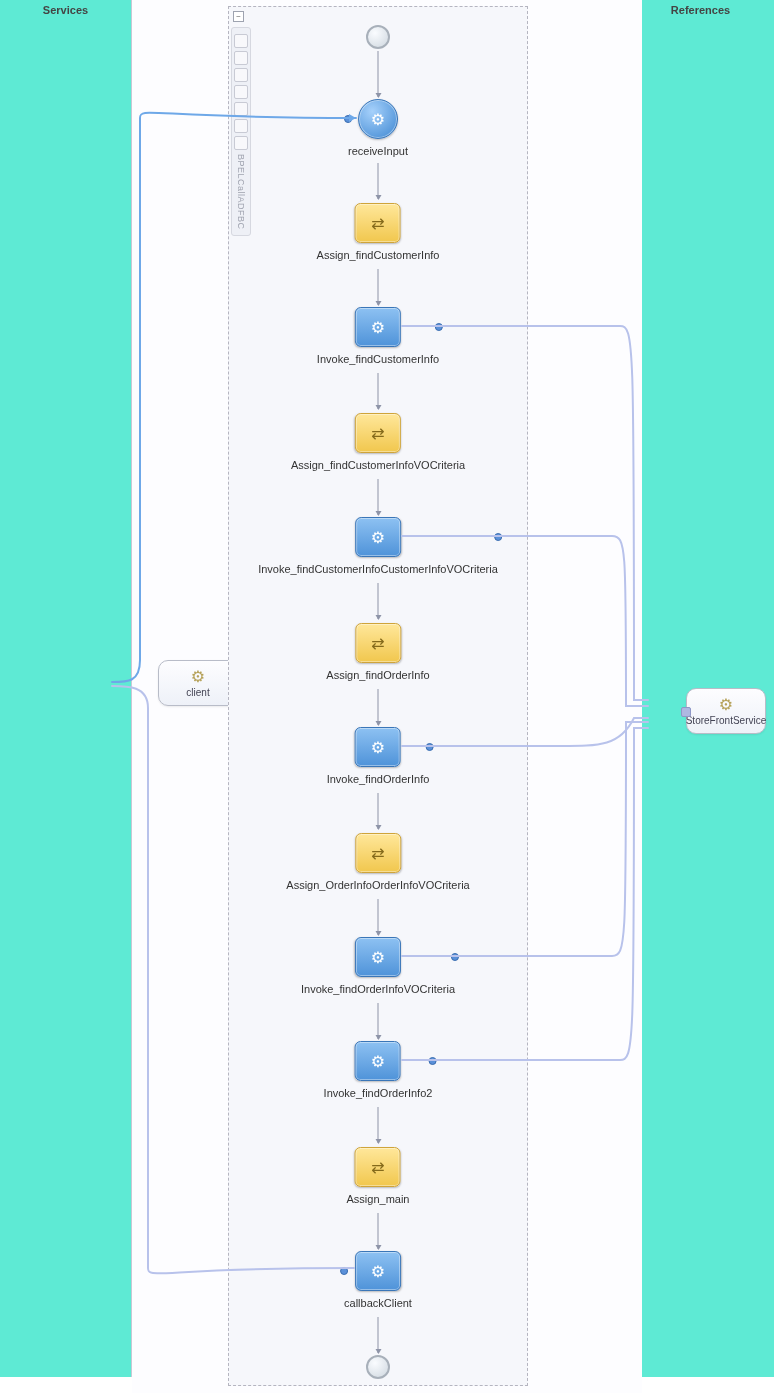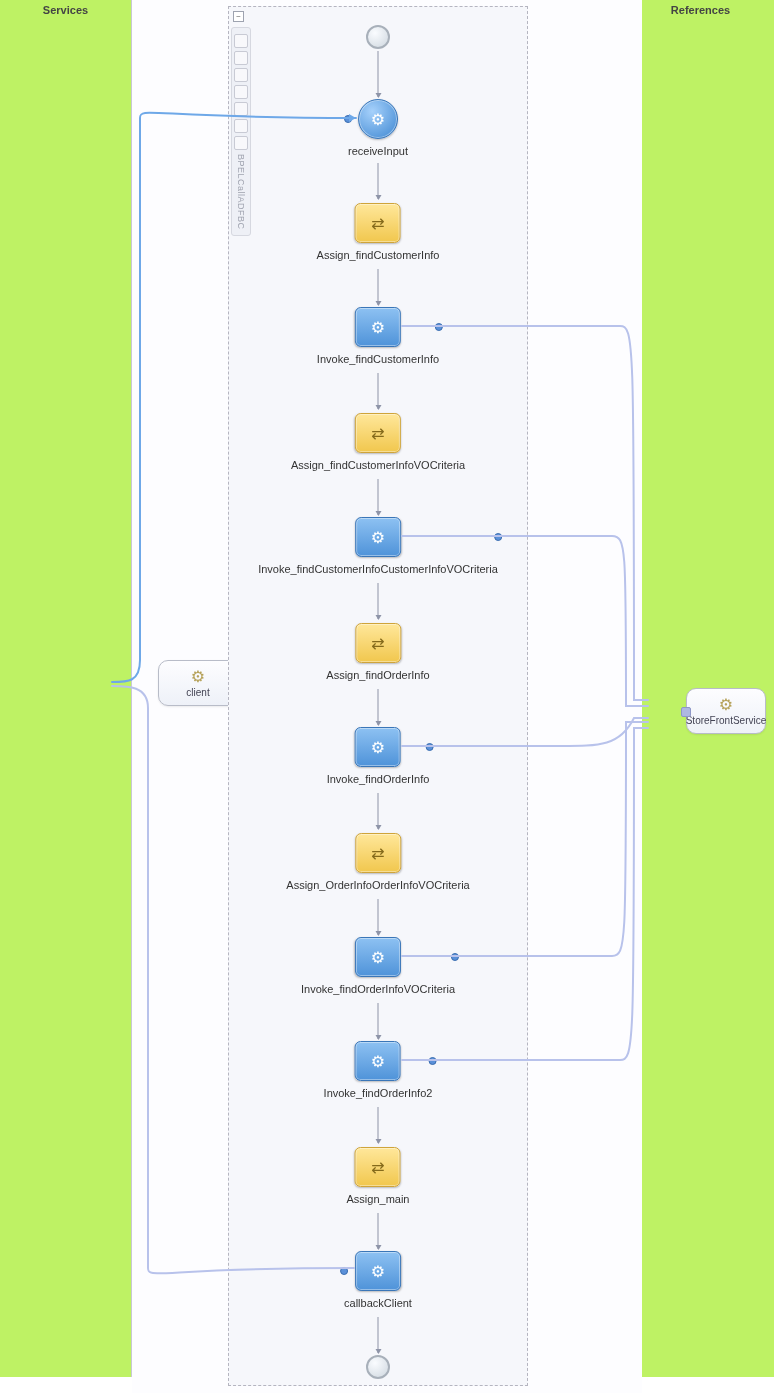--- a/index.html
+++ b/index.html
@@ -1,17 +1,17 @@
 <!DOCTYPE html>
 <html><head>
 <meta charset="utf-8">
 <style>
 *{box-sizing:border-box;margin:0;padding:0}
 body{font-family:Tahoma,Arial,sans-serif;font-size:11px;color:#333;background:#fff;width:774px;height:1393px;position:relative;overflow:hidden}
-.panel{position:absolute;top:0;bottom:16px;background:#bef264}
+.panel{position:absolute;top:0;bottom:16px;background:#5eead4}
 .panel.left{left:0;width:132px;border-right:1px solid #c8c8d4}
 .panel.right{right:0;width:148px;border-left:1px solid #c8c8d4}
 .panel-head{text-align:center;font-weight:bold;padding:4px 0;color:#444}
 .center{position:absolute;left:132px;right:132px;top:0;bottom:0;background:#fdfdff}
 .scope{position:absolute;left:96px;top:6px;width:300px;height:1380px;border:1px dashed #b5b5c0;background:#f6f7fb}
 .collapse{position:absolute;left:4px;top:4px;width:11px;height:11px;border:1px solid #9ea3b0;background:#fff;font-size:8px;line-height:9px;text-align:center;color:#666}
 .toolbar{position:absolute;left:2px;top:20px;width:20px;border:1px solid #d6d8e0;background:#eef0f6;border-radius:3px;padding:3px 0}
 .tbtn{width:14px;height:14px;margin:3px auto;border:1px solid #c8cad4;border-radius:2px;background:#f8f8fb}
 .tlbl{writing-mode:vertical-rl;font-size:9px;color:#a0a4b0;margin:4px auto 2px;letter-spacing:.5px}
 .svc{position:absolute;width:80px;height:46px;border:1px solid #b8bcc8;border-radius:10px;background:linear-gradient(#fdfdff,#eef1f8);display:flex;flex-direction:column;align-items:center;justify-content:center;box-shadow:0 1px 2px rgba(0,0,0,.08)}

